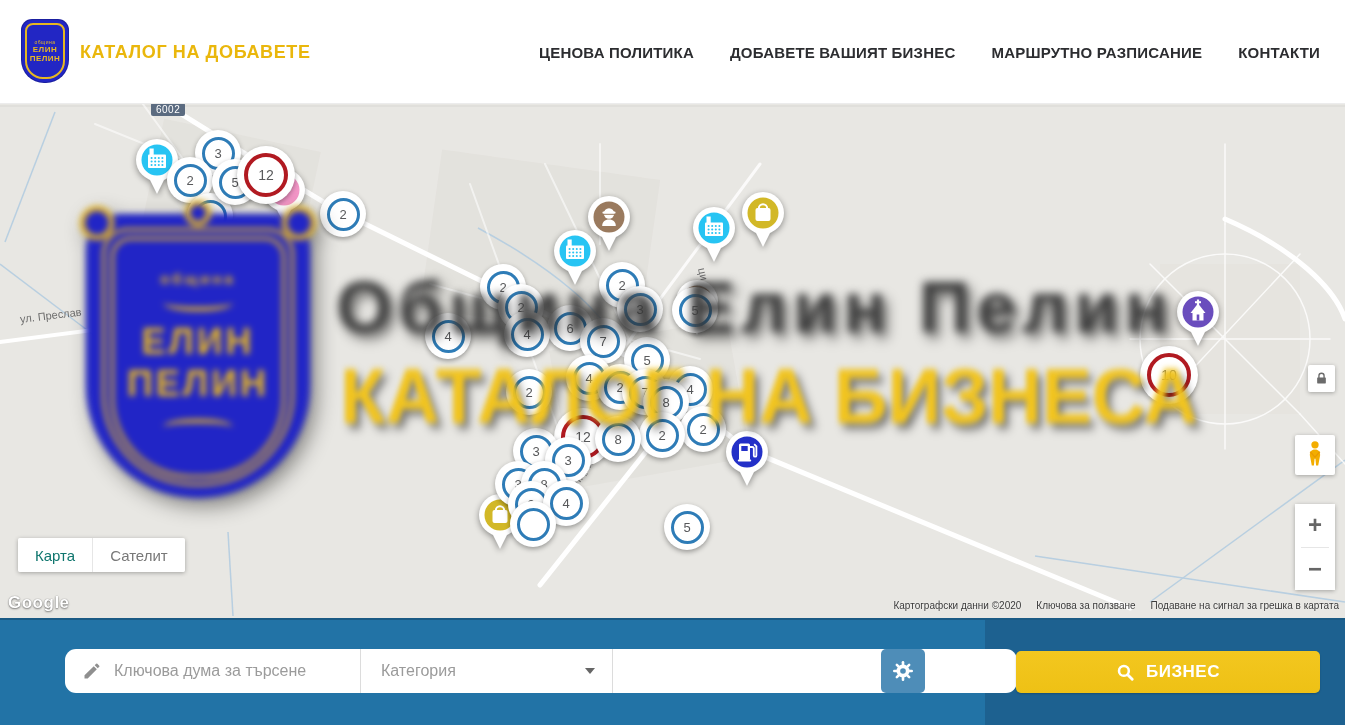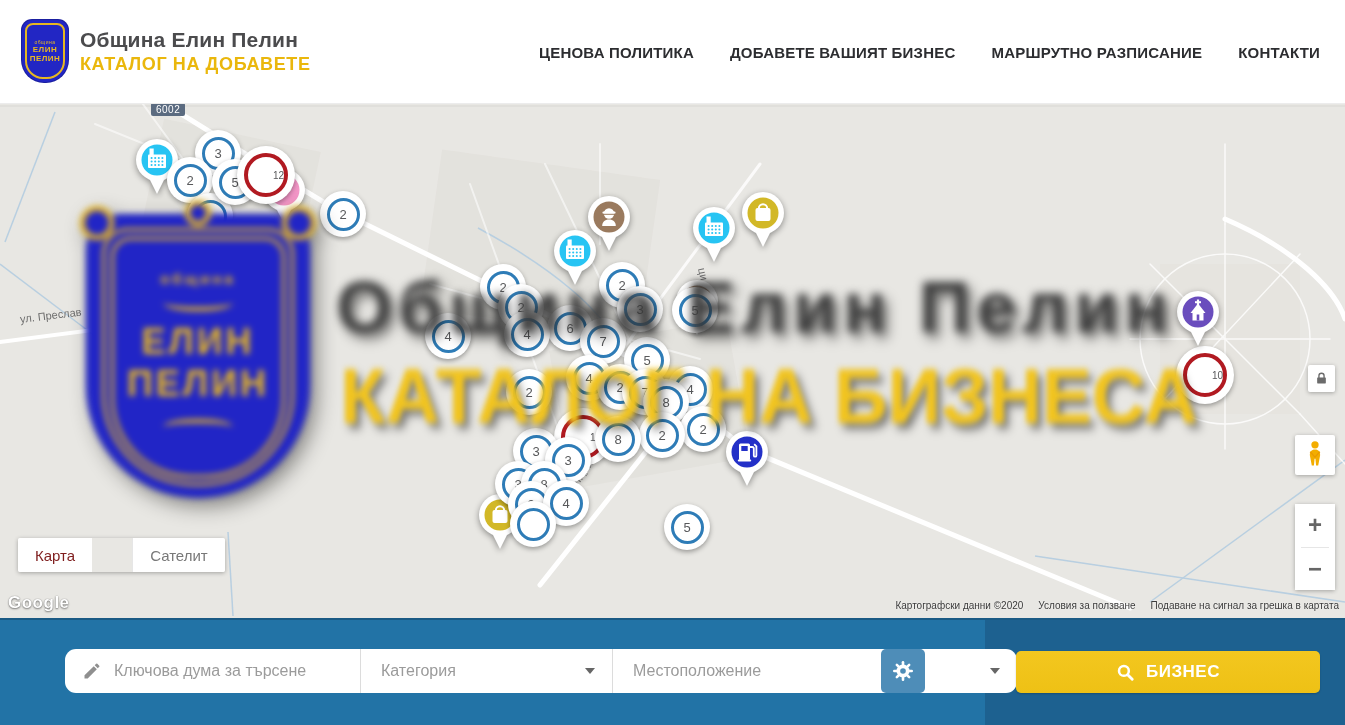--- a/index.html
+++ b/index.html
@@ -22,43 +22,43 @@
   
   .map { position:absolute; left:0; top:104px; width:1345px; height:514px; background:#e8e7e3; overflow:hidden; cursor:grab; }
   .roads { position:absolute; left:0; top:0; }
   .mlabel { position:absolute; font-size:11px; color:#6e6e6e; white-space:nowrap; transform-origin:left center; }
   .mlabel.shield { background:#5b6b80; color:#fff; font-size:10px; padding:1px 5px; border-radius:2px; letter-spacing:.5px; transform-origin:center; }
 
   
   .cluster { position:absolute; width:46px; height:46px; border-radius:50%; background:#fff; box-shadow:0 2px 5px rgba(0,0,0,.35); display:flex; align-items:center; justify-content:center; cursor:pointer; }
   .cluster .ring { width:33px; height:33px; border-radius:50%; border:3px solid #2e7cb7; display:flex; align-items:center; justify-content:center; font-size:13px; font-weight:500; color:#58595b; background:#fff; }
   .cluster.big { width:58px; height:58px; }
-  .cluster.big .ring { width:44px; height:44px; border-width:4px; font-size:10px;justify-content:flex-end; }
+  .cluster.big .ring { width:44px; height:44px; border-width:4px; font-size:14px; }
   .pin { position:absolute; cursor:pointer; }
   .pin svg { filter:drop-shadow(0 2px 3px rgba(0,0,0,.4)); display:block; }
 
   
   .wm-emblem { position:absolute; left:86px; top:110px; width:224px; height:284px; background:#2125c6; border-radius:36px 36px 112px 112px; filter:blur(3px) drop-shadow(6px 8px 10px rgba(0,0,0,.45)); z-index:500; display:flex; flex-direction:column; align-items:center; pointer-events:none; }
   .wm-emblem::before { content:""; position:absolute; inset:14px 16px 12px 16px; border:3px solid #e7b722; border-radius:26px 26px 92px 92px; }
   .wm-emblem::after { content:""; position:absolute; inset:23px 25px 20px 25px; border:3px solid #e7b722; border-radius:20px 20px 80px 80px; }
   .wm-curl { position:absolute; width:34px; height:34px; border:5px solid #e7b722; border-radius:50%; background:#2125c6; }
   .wm-curl.c1 { left:-6px; top:-8px; } .wm-curl.c2 { right:-6px; top:-8px; }
   .wm-curl.c3 { left:50%; top:-14px; width:26px; height:26px; margin-left:-13px; }
   .wm-em-top { margin-top:56px; font-size:15px; font-weight:bold; color:#e7b722; letter-spacing:3px; }
   .wm-orn { width:70px; height:16px; border-bottom:4px solid #e7b722; border-radius:0 0 50% 50%; margin:8px 0 10px; }
   .wm-orn.b { border-bottom:none; border-top:4px solid #e7b722; border-radius:50% 50% 0 0; margin-top:14px; }
   .wm-em-line { font-size:36px; font-weight:bold; color:#e7b722; letter-spacing:3px; line-height:42px; }
   .wm-title { position:absolute; left:336px; top:162px; font-size:72px; font-weight:bold; color:#3e3e3e; letter-spacing:6px; white-space:nowrap; filter:blur(4px); text-shadow:5px 6px 10px rgba(0,0,0,.6); z-index:500; pointer-events:none; }
   .wm-subtitle { position:absolute; left:340px; top:248px; font-size:77px; font-weight:bold; color:#f1c41f; letter-spacing:0px; white-space:nowrap; filter:blur(3px); text-shadow:5px 6px 8px rgba(0,0,0,.5); transform:scaleX(.97); transform-origin:left; z-index:500; pointer-events:none; }
 
   
   .maptype { position:absolute; left:18px; top:434px; display:flex; box-shadow:0 1px 4px rgba(0,0,0,.3); border-radius:2px; overflow:hidden; z-index:600; }
   .maptype button { height:34px; padding:0 17px; background:#fff; border:none; font-family:inherit; font-size:15px; cursor:pointer; }
-  .maptype .active { color:#7f1d1d; font-weight:500; }
-  .maptype .inactive { color:#787878; border-left:1px solid #e6e6e6;margin-left:40px; }
+  .maptype .active { color:#0f766e; font-weight:500; }
+  .maptype .inactive { color:#787878; border-left:1px solid #e6e6e6; }
   .google-logo { position:absolute; left:8px; bottom:5px; font-size:17px; font-weight:bold; color:#fff; letter-spacing:.5px; text-shadow:0 1px 2px rgba(0,0,0,.45), 0 0 1px rgba(0,0,0,.5); z-index:600; }
   .attribution { position:absolute; right:6px; bottom:7px; display:flex; gap:15px; font-size:10px; color:#3a3a3a; z-index:600; text-shadow:0 0 2px rgba(255,255,255,.9); }
   .attribution .link { cursor:pointer; }
   .ctl { position:absolute; background:#fff; box-shadow:0 1px 4px rgba(0,0,0,.3); border-radius:2px; z-index:600; display:flex; align-items:center; justify-content:center; cursor:pointer; }
   .ctl-lock { right:10px; top:261px; width:27px; height:27px; }
   .ctl-pegman { right:10px; top:331px; width:40px; height:40px; }
   .zoomctl { position:absolute; right:10px; top:400px; width:40px; height:86px; background:#fff; box-shadow:0 1px 4px rgba(0,0,0,.3); border-radius:2px; z-index:600; display:flex; flex-direction:column; }
   .zoomctl button { flex:1; border:none; background:#fff; font-size:24px; font-weight:bold; color:#666; cursor:pointer; font-family:inherit; line-height:1; }
   .zoomctl .zdiv { height:1px; background:#e6e6e6; margin:0 6px; }
 
@@ -84,21 +84,20 @@
 <div class="page">
 
   <header class="header">
     <div class="brand">
       <div class="mini-emblem">
         <span class="t">община</span>
         <span class="l">ЕЛИН</span>
         <span class="l">ПЕЛИН</span>
       </div>
       <div>
-        <div class="brand-title">Община Елин Пелин</div>
         <div class="brand-subtitle" style="color: rgb(234, 183, 12);">КАТАЛОГ НА ДОБАВЕТЕ</div>
       </div>
     </div>
     <nav class="main-nav">
         <a class="nav-item">ЦЕНОВА ПОЛИТИКА</a>
         <a class="nav-item">ДОБАВЕТЕ ВАШИЯТ БИЗНЕС</a>
         <a class="nav-item">МАРШРУТНО РАЗПИСАНИЕ</a>
         <a class="nav-item">КОНТАКТИ</a>
       </nav>
   </header>
@@ -361,21 +360,21 @@
         <div class="cluster" style="left: 510px; top: 397px;">
           <div class="ring" style="border-color: rgb(46, 124, 183);">
             <span></span>
           </div>
         </div>
         <div class="cluster" style="left: 664px; top: 400px;">
           <div class="ring" style="border-color: rgb(46, 124, 183);">
             <span>5</span>
           </div>
         </div>
-        <div class="cluster big" style="left: 1176px; top: 242px;">
+        <div class="cluster big" style="left: 1140px; top: 242px;">
           <div class="ring" style="border-color: rgb(177, 26, 33);">
             <span>10</span>
           </div>
         </div>
         <div class="pin" style="left: 586px; top: 91px;">
           <svg width="46" height="58" viewBox="0 0 46 58">
       <path d="M13 36 L23 56 L33 36 Z" fill="#fff"></path>
       <circle cx="23" cy="22" r="21" fill="#fff"></circle>
       <circle cx="23" cy="22" r="15.5" fill="#9a7a5e"></circle>
             <circle cx="23" cy="18.5" r="5.2" fill="#fff"></circle>
@@ -473,21 +472,21 @@
     <div class="wm-title">Община Елин Пелин</div>
     <div class="wm-subtitle" style="color: rgb(241, 196, 31);">КАТАЛОГ НА БИЗНЕСА</div>
 
     <div class="maptype">
       <button class="active">Карта</button>
       <button class="inactive">Сателит</button>
     </div>
     <div class="google-logo">Google</div>
     <div class="attribution">
         <span class="">Картографски данни ©2020</span>
-        <span class="link">Условия за ползване</span>
+        <span class="link">Ключова за ползване</span>
         <span class="link">Подаване на сигнал за грешка в картата</span>
       </div>
 
     <div class="ctl ctl-lock">
       <svg width="13" height="13" viewBox="0 0 24 24">
           <path fill="#6b6b6b" fill-rule="evenodd" d="M6 10 V7 a6 6 0 0 1 12 0 v3 h1 a1 1 0 0 1 1 1 v9 a1 1 0 0 1 -1 1 H5 a1 1 0 0 1 -1 -1 v-9 a1 1 0 0 1 1 -1 h1 z M8.5 10 h7 V7 a3.5 3.5 0 0 0 -7 0 v3 z"></path>
         </svg>
     </div>
     <div class="ctl ctl-pegman">
       <svg width="26" height="30" viewBox="0 0 24 28">
@@ -513,24 +512,20 @@
             <path fill="#8f8f8f" d="M3 17.2 V21 h3.8 L17.8 9.9 l-3.7 -3.7 L3 17.2 z M20.7 7 a1 1 0 0 0 0 -1.4 l-2.3 -2.3 a1 1 0 0 0 -1.4 0 l-1.8 1.8 3.7 3.7 L20.7 7 z"></path>
           </svg>
         <input type="text" placeholder="Ключова дума за търсене" style="">
       </div>
       <div class="sb-div"></div>
       <div class="select cat">
         <span>Категория</span>
         <i class="chev"></i>
       </div>
       <div class="sb-div"></div>
-      <div class="select loc">
-        <span>Местоположение</span>
-        <i class="chev"></i>
-      </div>
     </div>
     <button class="gear-btn" style="background: rgb(78, 141, 184);">
       <svg width="24" height="24" viewBox="0 0 24 24">
         <g fill="#fff">
           <rect x="10.7" y="2" width="2.6" height="20" rx="1.3"></rect>
           <rect x="10.7" y="2" width="2.6" height="20" rx="1.3" transform="rotate(45 12 12)"></rect>
           <rect x="10.7" y="2" width="2.6" height="20" rx="1.3" transform="rotate(90 12 12)"></rect>
           <rect x="10.7" y="2" width="2.6" height="20" rx="1.3" transform="rotate(135 12 12)"></rect>
           <circle cx="12" cy="12" r="6.5"></circle>
         </g>

